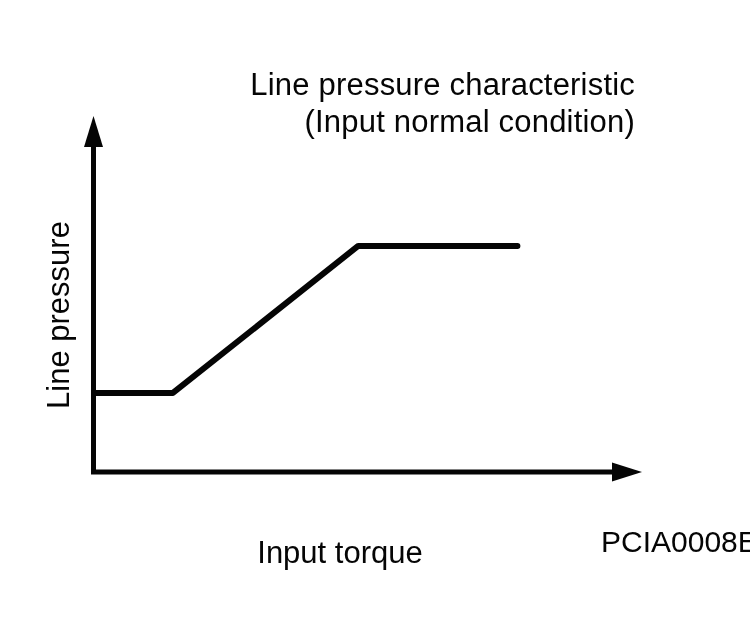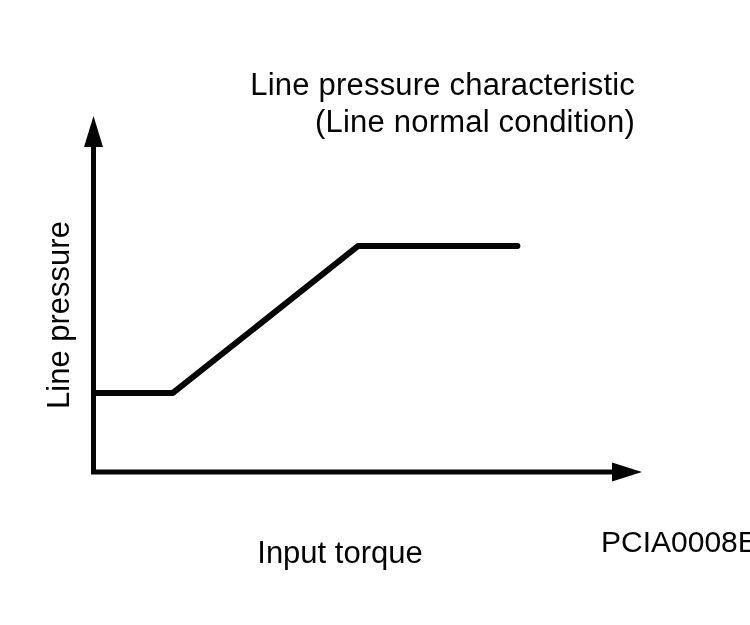--- a/index.html
+++ b/index.html
@@ -67,21 +67,21 @@
     top: 0;
   }
 </style>
 </head>
 <body>
 
 <div id="canvas">
 
   <div class="chart-title">
     <div>Line pressure characteristic</div>
-    <div>(Line normal condition)</div>
+    <div>(Input normal condition)</div>
   </div>
 
   <svg class="plot" width="750" height="625" viewBox="0 0 750 625">
 
     <line x1="93.5" y1="141" x2="93.5" y2="474" stroke="#050505" stroke-width="5"></line>
     <polygon points="93.5,116 84,147 103,147" fill="#050505"></polygon>
 
     <line x1="91" y1="472" x2="616" y2="472" stroke="#050505" stroke-width="5"></line>
     <polygon points="642,472 612,462.5 612,481.5" fill="#050505"></polygon>
 

